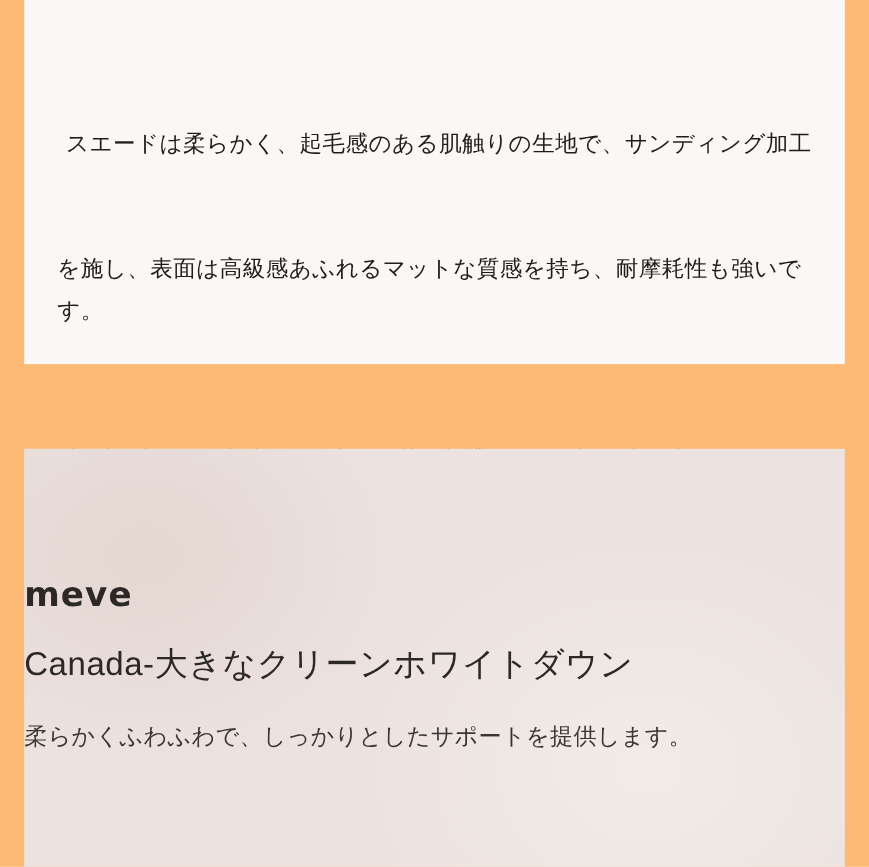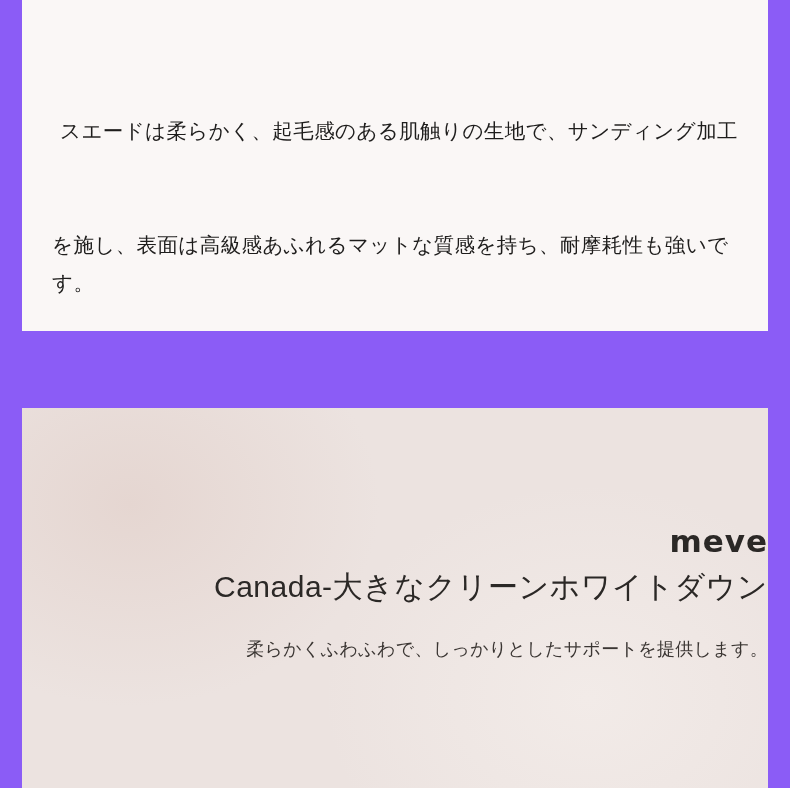--- a/index.html
+++ b/index.html
@@ -11,21 +11,21 @@
     width: 790px;
     height: 788px;
     font-family: "Liberation Sans", sans-serif;
     overflow: hidden;
     position: relative;
   }
   .page {
     width: 790px;
     height: 788px;
     position: relative;
-    background: #8b5cf6;
+    background: #fdba74;
   }
 
   
   .desc-card {
     position: absolute;
     left: 22px;
     top: 0px;
     width: 746px;
     height: 331px;
     background: #faf7f6;
@@ -80,42 +80,42 @@
     position: absolute;
     right: -80px;
     bottom: -120px;
     width: 520px;
     height: 420px;
     background: radial-gradient(ellipse at 50% 50%, #f2ebe8 0%, rgba(242,235,232,0) 72%);
   }
   .hero-inner {
     position: relative;
     z-index: 2;
-    text-align: right;
+    text-align: left;
   }
   .brand-logo {
     margin-top: 118px;
     font-family: "DejaVu Sans", sans-serif;
     font-size: 31px;
     font-weight: 700;
     letter-spacing: 1px;
     color: #2b2826;
     line-height: 1;
   }
   .hero-title {
-    margin-top: 12px;
+    margin-top: 30px;
     font-size: 30px;
     letter-spacing: 0.5px;
     color: #2b2826;
     font-weight: 400;
     line-height: 1.2;
   }
   .hero-sub {
     margin-top: 32px;
-    font-size: 18px;
+    font-size: 21px;
     letter-spacing: 0.3px;
     color: #3b3633;
     font-weight: 400;
   }
 </style>
 </head>
 <body>
 
 <div class="page">
 

